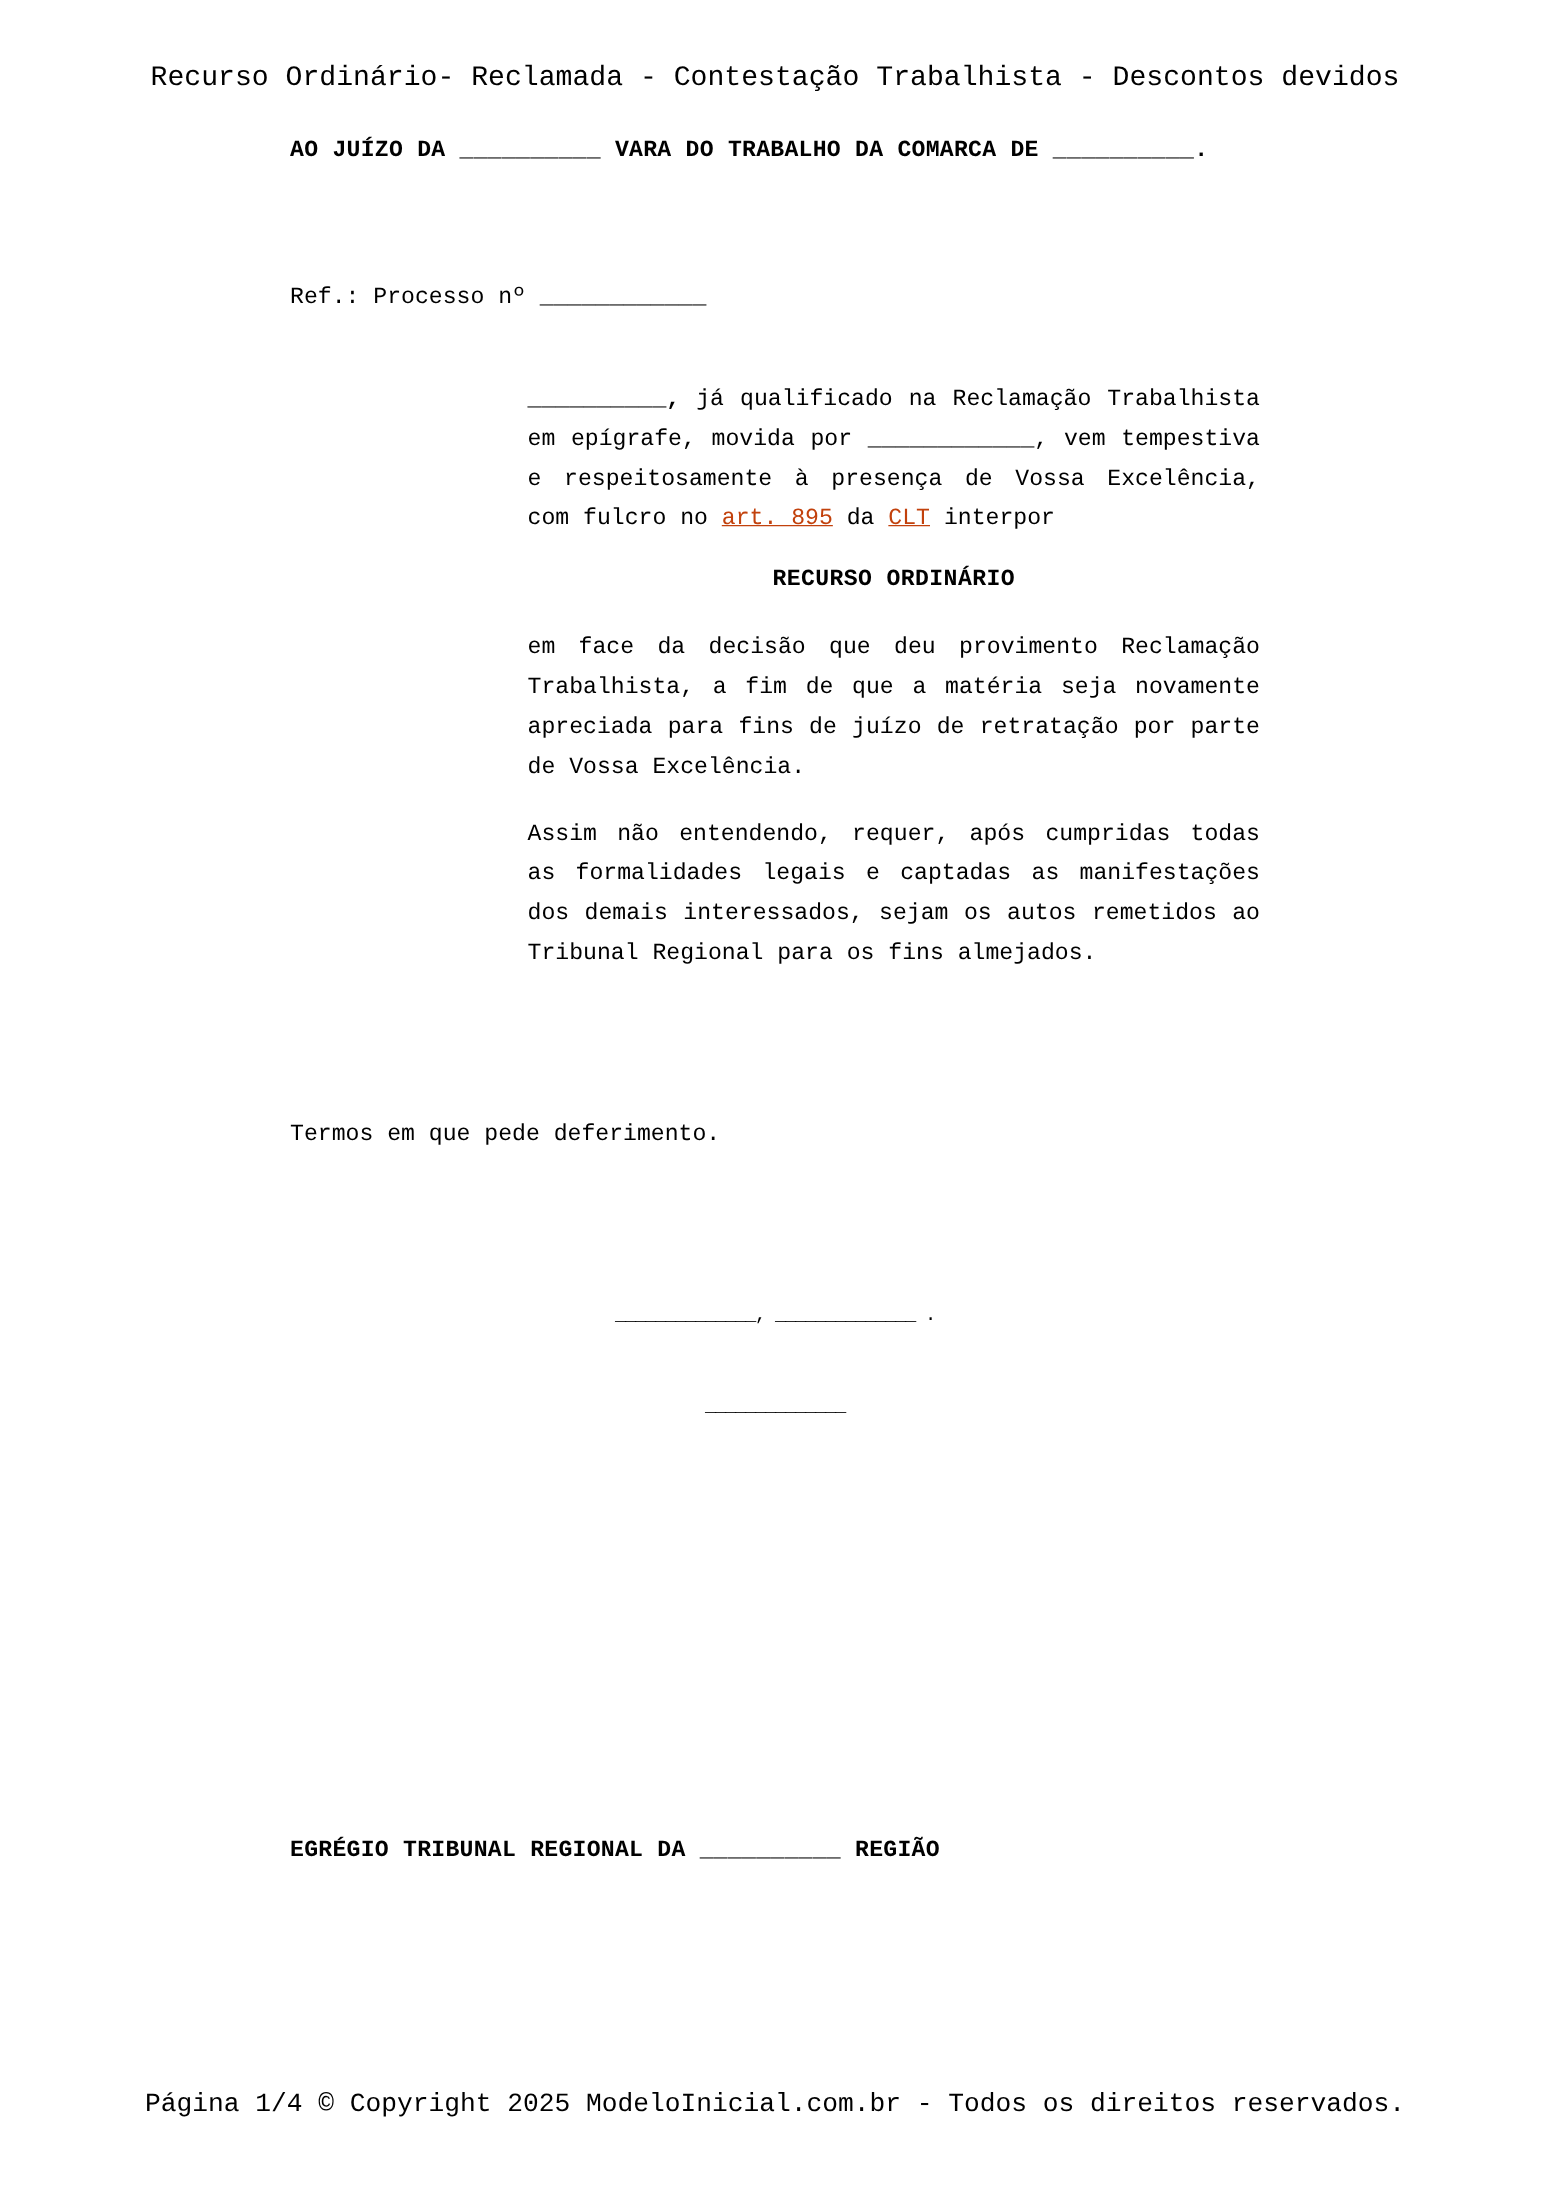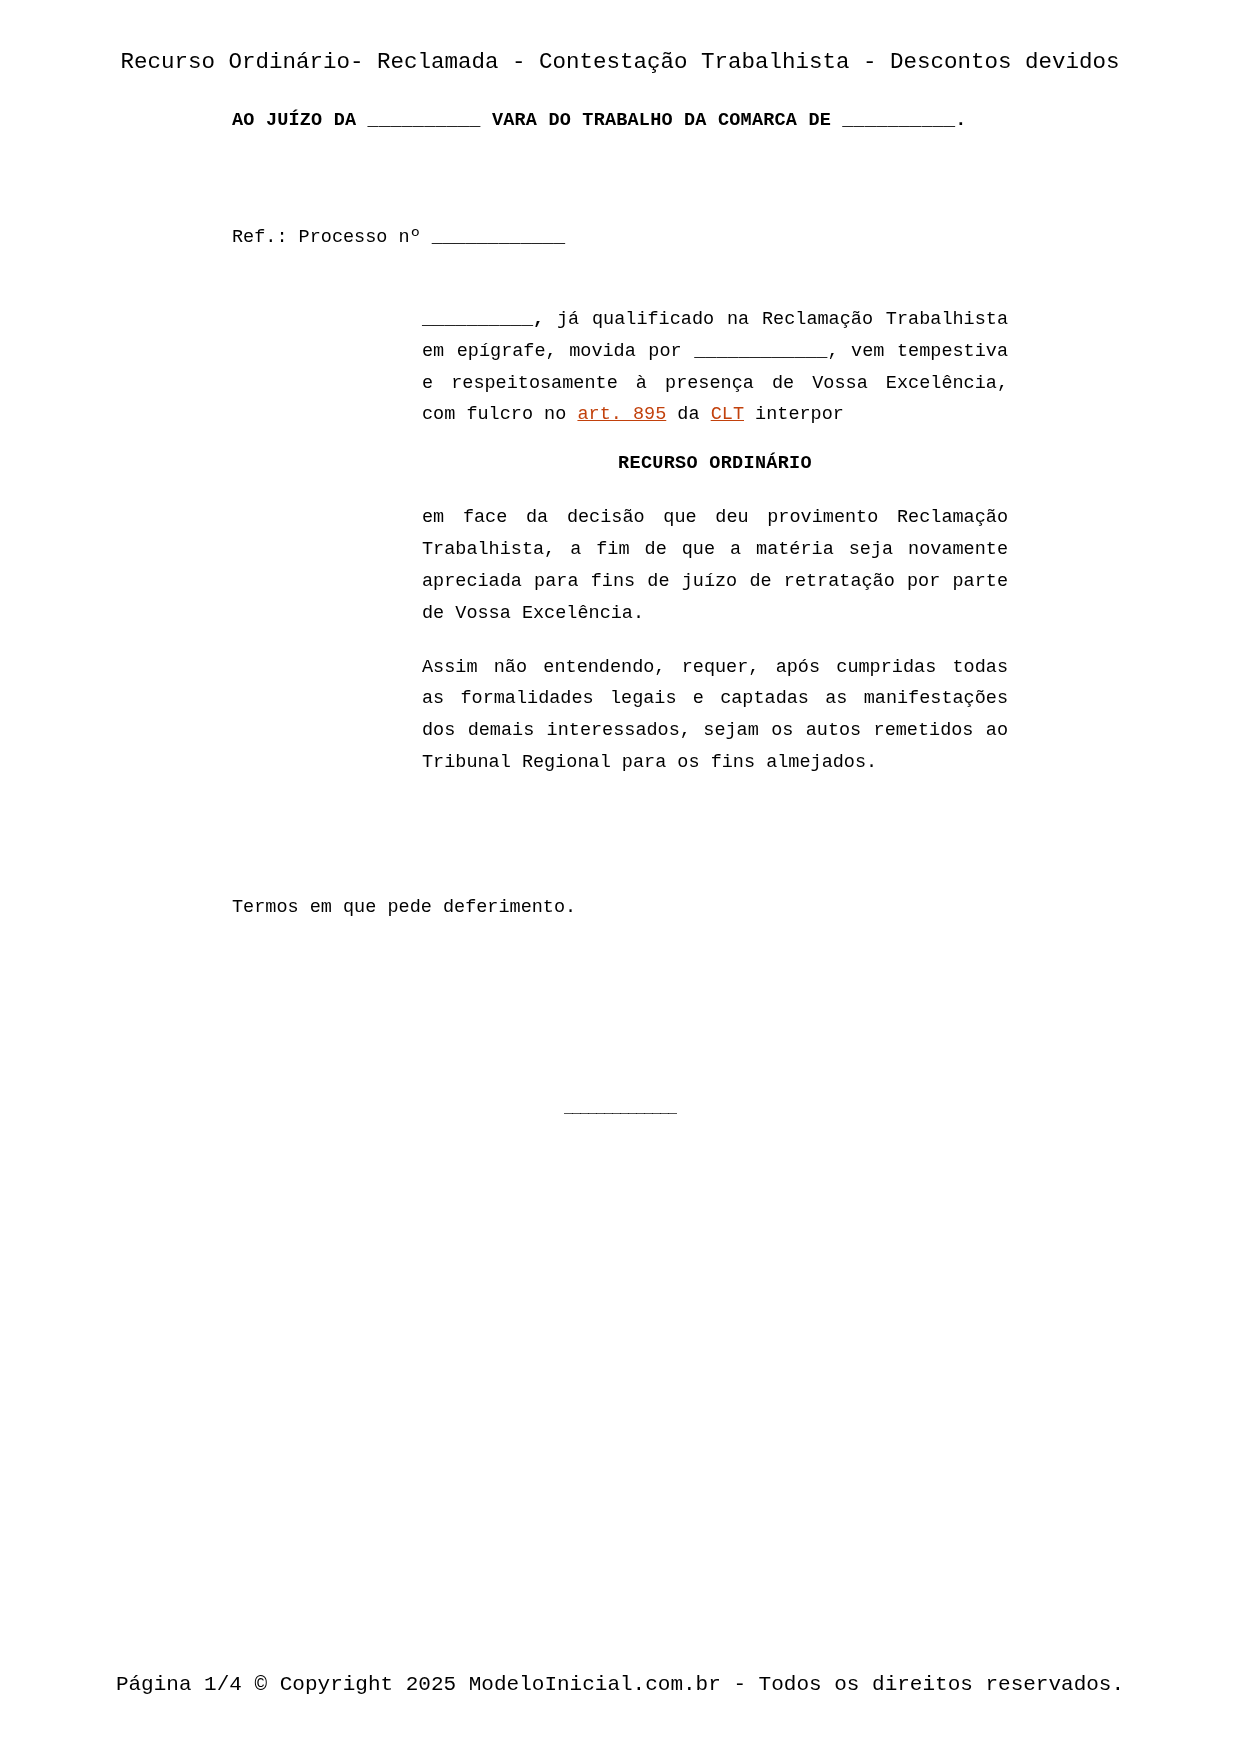--- a/index.html
+++ b/index.html
@@ -152,28 +152,30 @@
 
     </div>
 
     <div class="spacer-lg"></div>
 
     <p class="closing">Termos em que pede deferimento.</p>
 
     <div class="spacer-lg"></div>
     <div class="spacer-sm"></div>
 
+    <p class="sign-line sign-dashes">______________,  ______________  .</p>
 
     <div class="spacer-md"></div>
 
     <p class="sign-line sign-dashes">______________</p>
 
     <div class="spacer-lg"></div>
     <div class="spacer-lg"></div>
     <div class="spacer-lg"></div>
     <div class="spacer-sm"></div>
 
+    <p class="tribunal">EGRÉGIO TRIBUNAL REGIONAL DA  __________  REGIÃO</p>
 
   </div>
 
   <div class="footer">Página 1/4 © Copyright 2025 ModeloInicial.com.br - Todos os direitos reservados.</div>
 
 </div>
 
 </body></html>

